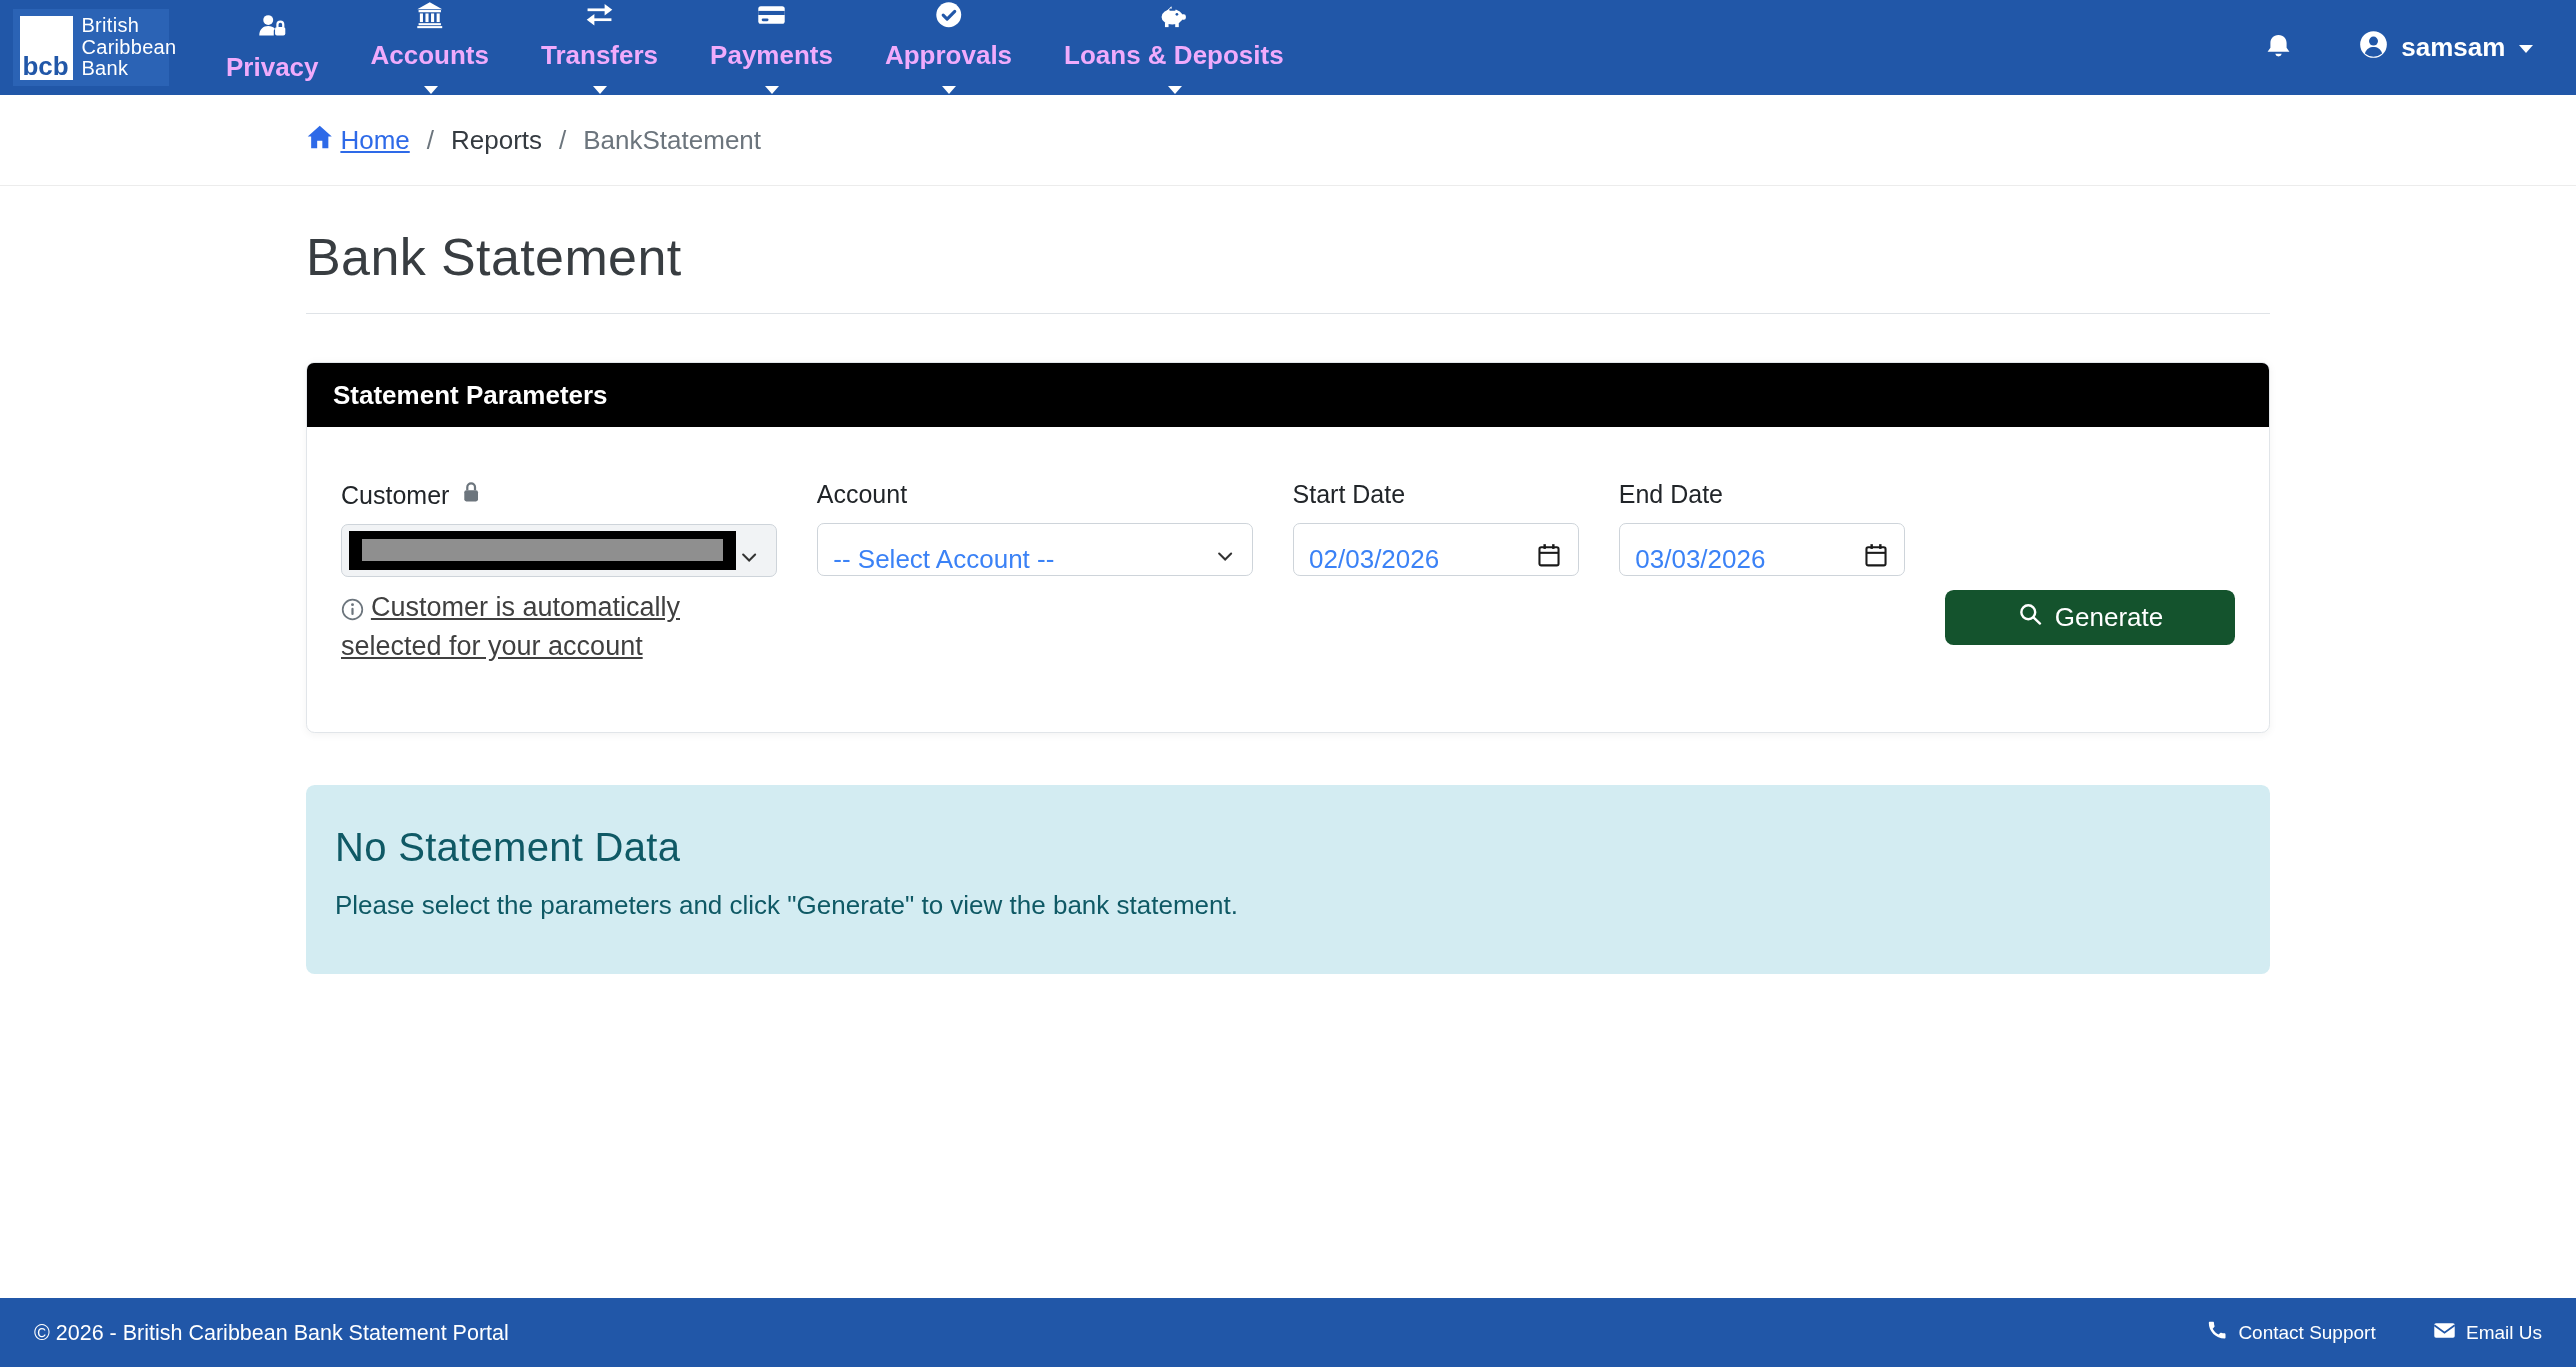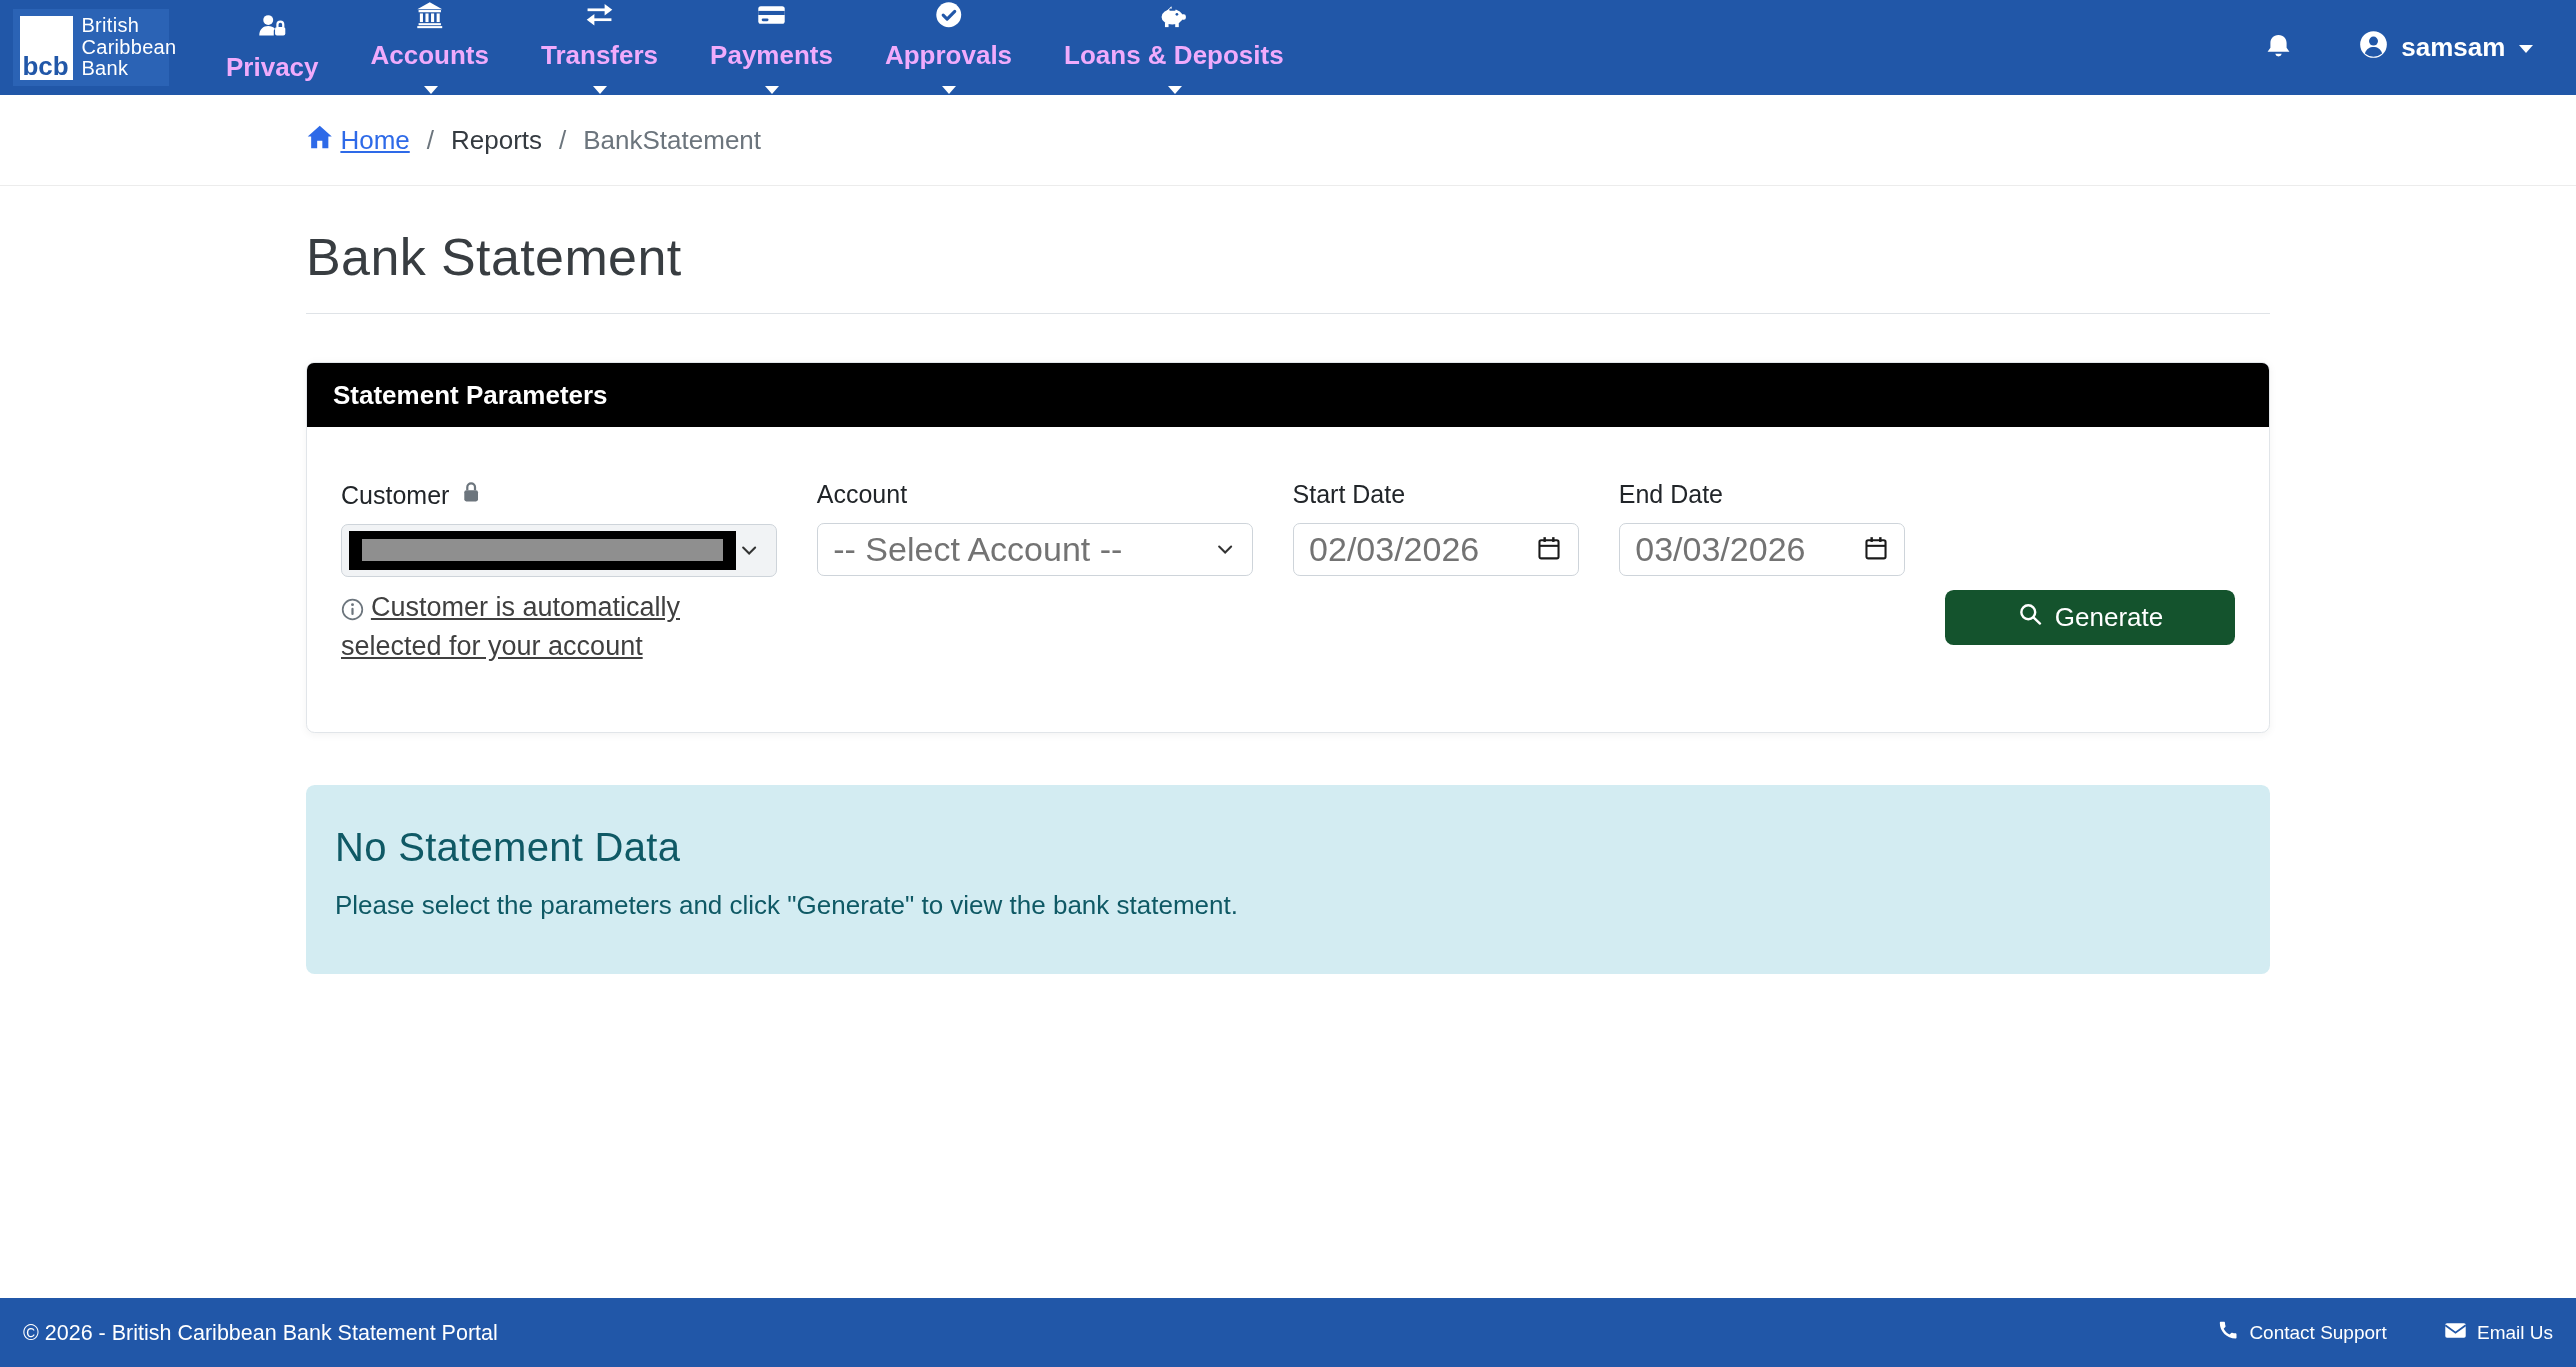--- a/index.html
+++ b/index.html
@@ -88,23 +88,23 @@
   .col-wide { width: 440px; }
   .col-date { width: 289px; }
   .col-btn  { width: 290px; display: flex; flex-direction: column; }
   .field-label {
     font-size: 25px; color: #212529;
     display: flex; align-items: center; gap: 10.3px;
     margin-bottom: 13.7px; white-space: nowrap;
   }
   .control {
     height: 53px; border: 1.7px solid #ced4da; border-radius: 6.9px;
-    background: #ffffff; display: flex; align-items: center;
+    background: #ffffff; display: flex; align-items: flex-end;
     justify-content: space-between;
-    padding: 0 15.5px; font-size: 34px; color: #737373;
+    padding: 0 15.5px; font-size: 26px; color: #3b82f6;
     position: relative; cursor: pointer; width: 100%;
   }
   .customer-select { background: #f1f3f5; }
   .redaction {
     position: absolute; left: 6.9px; top: 6px; bottom: 6px; right: 40px;
     background: #000000; display: flex; align-items: center;
   }
   .redaction-bar { height: 21.5px; background: #8f8f8f; margin: 0 13px; flex: 1; }
   .hint {
     margin-top: 13.7px; font-size: 27px; color: #404040;
@@ -121,21 +121,21 @@
   .alert-info {
     margin-top: 52px; background: #d3ecf2; border-radius: 8.6px;
     padding: 40px 29px 53px; color: #0f5965;
   }
   .alert-title { font-size: 40px; font-weight: 500; margin-bottom: 20.6px; letter-spacing: 0.3px; }
   .alert-msg { font-size: 26px; }
   
   footer {
     height: 70px; background: #2157a8; color: #ffffff;
     display: flex; align-items: center; justify-content: space-between;
-    padding: 0 23px; font-size: 21.5px; flex: 0 0 auto;
+    padding: 0 34px; font-size: 21.5px; flex: 0 0 auto;
   }
   .footer-links { display: flex; gap: 57px; }
   .footer-link {
     color: #ffffff; text-decoration: none; cursor: pointer;
     display: flex; align-items: center; gap: 10.3px; font-size: 19px;
   }
 </style>
 </head>
 <body>
 

